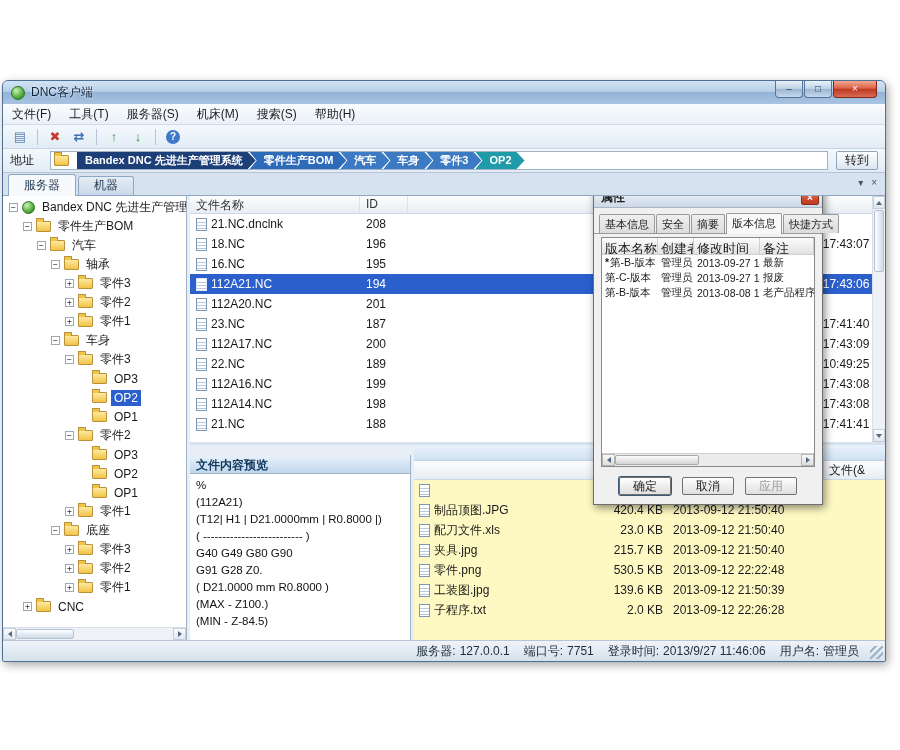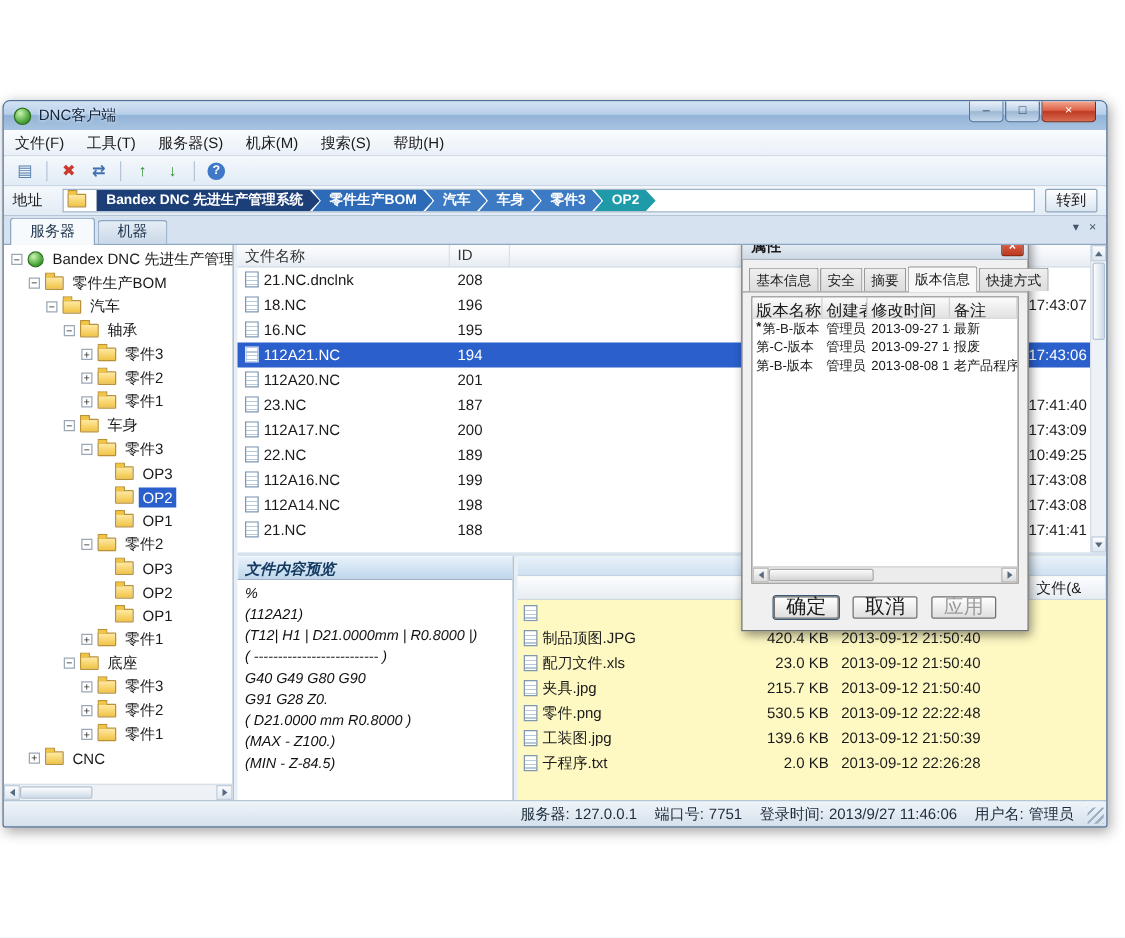--- a/index.html
+++ b/index.html
@@ -98,30 +98,30 @@
   .arr-right{ border-top:3px solid transparent; border-bottom:3px solid transparent; border-left:4px solid #55697f; }
 
   .right-pane { position:absolute; left:187px; right:0; top:0; bottom:0; }
   .file-area { position:absolute; left:0; right:0; top:0; height:246px; background:#fff; }
   .fl-header { height:18px; display:flex; background:linear-gradient(#fdfdfe,#e7edf4);
     border-bottom:1px solid #cdd8e4; color:#333; }
   .fl-hcell { border-right:1px solid #d9e1ea; padding:1px 6px; white-space:nowrap; overflow:hidden; }
   .c-name { width:170px; } .c-id { width:48px; } .c-blank { width:230px; } .c-version { width:114px; } .c-date { flex:1; }
   .fl-row { height:20px; display:flex; align-items:center; }
   .fl-cell { padding:0 6px; white-space:nowrap; overflow:hidden; }
-  .fl-cell.c-name { display:flex; gap:4px; }
+  .fl-cell.c-name { display:flex; align-items:center; gap:4px; }
   .fl-row.selected { background:#2a5fcc; color:#fff; }
   .doc-icon { flex:0 0 11px; width:11px; height:13px; background:
       linear-gradient(#fff 0 3px,#b7c9dd 3px 4px,#fff 4px 6px,#b7c9dd 6px 7px,#fff 7px 9px,#b7c9dd 9px 10px,#fff 10px);
     border:1px solid #7f97b1; }
   .fl-row.selected .doc-icon { border-color:#dbe6fa; }
 
   .bottom-region { position:absolute; left:0; right:0; top:249px; bottom:0; }
   .bottom-split { position:absolute; left:0; right:0; top:246px; height:3px; background:#d7e2ee; }
-  .preview-pane { position:absolute; left:0; top:0; bottom:0; width:221px; background:#fff; border-right:1px solid #9eb2c8; overflow:hidden;font-style:italic; }
+  .preview-pane { position:absolute; left:0; top:10px; bottom:0; width:221px; background:#fff; border-right:1px solid #9eb2c8; overflow:hidden; }
   .preview-header { height:19px; background:linear-gradient(#e9f2fb,#bfd7ec); border-bottom:1px solid #9eb2c8;
     font-weight:bold; color:#143a60; padding:2px 6px; }
   .preview-body { padding:3px 6px; font-size:11.5px; line-height:17px; color:#111; white-space:nowrap; overflow:hidden; }
 
   .attach-pane { position:absolute; left:224px; right:0; top:0; bottom:0; background:#fef9c3; overflow:hidden; }
   .at-strip { height:16px; background:linear-gradient(#e9f2fb,#cfe1f1); border-bottom:1px solid #c2d2e2; }
   .at-header { height:19px; display:flex; background:linear-gradient(#fdfdfe,#e7edf4); border-bottom:1px solid #cdd8e4; }
   .at-hcell { border-right:1px solid #d9e1ea; padding:1px 5px; white-space:nowrap; overflow:hidden; }
   .at-name { width:192px; } .at-size { width:62px; text-align:right; } .at-date { width:156px; } .at-file { flex:1; }
   .at-row { height:20px; display:flex; align-items:center; }
@@ -145,21 +145,21 @@
   .ver-hcell { border-right:1px solid #cfcfcf; padding:2px 3px; white-space:nowrap; overflow:hidden; }
   .v-name { width:56px; } .v-creator { width:36px; } .v-time { width:66px; } .v-note { flex:1; }
   .ver-row { display:flex; height:15px; align-items:center; font-size:10.5px; }
   .ver-cell { padding:0 3px; white-space:nowrap; overflow:hidden; }
   .ver-cell.v-name { display:flex; gap:1px; }
   .ver-marker { font-weight:bold; }
   .dlg-hscroll { position:absolute; left:0; right:0; bottom:0; height:13px; background:#ececec; border-top:1px solid #cfcfcf; display:flex; }
   .dlg-hscroll .sc-btn { background:linear-gradient(#fafafa,#dcdcdc); border-color:#b5b5b5; }
   .dlg-hscroll .hs-thumb { flex:0 0 84px; background:linear-gradient(#fbfbfb,#d4d4d4); border-color:#aaa; }
   .dlg-buttons { position:absolute; left:0; right:0; bottom:9px; display:flex; justify-content:center; gap:11px; }
-  .dlg-btn { width:52px; height:18px; font-size:16px; text-align:center; line-height:16px;
+  .dlg-btn { width:52px; height:18px; font-size:12px; text-align:center; line-height:16px;
     background:linear-gradient(#fefefe,#dfdfdf); border:1px solid #707070; border-radius:2px; }
   .dlg-btn.default { box-shadow:0 0 0 1px #3c5a78; }
   .dlg-btn.disabled { color:#9c9c9c; }
 
   
   .statusbar { height:21px; flex:0 0 21px; background:linear-gradient(#f0f4f9,#d5e1ed);
     border-top:1px solid #b6c5d6; display:flex; align-items:center; justify-content:flex-end;
     padding-right:26px; position:relative; color:#1d2b3a; }
   .status-segs { display:flex; gap:14px; }
   .status-seg { white-space:nowrap; }

